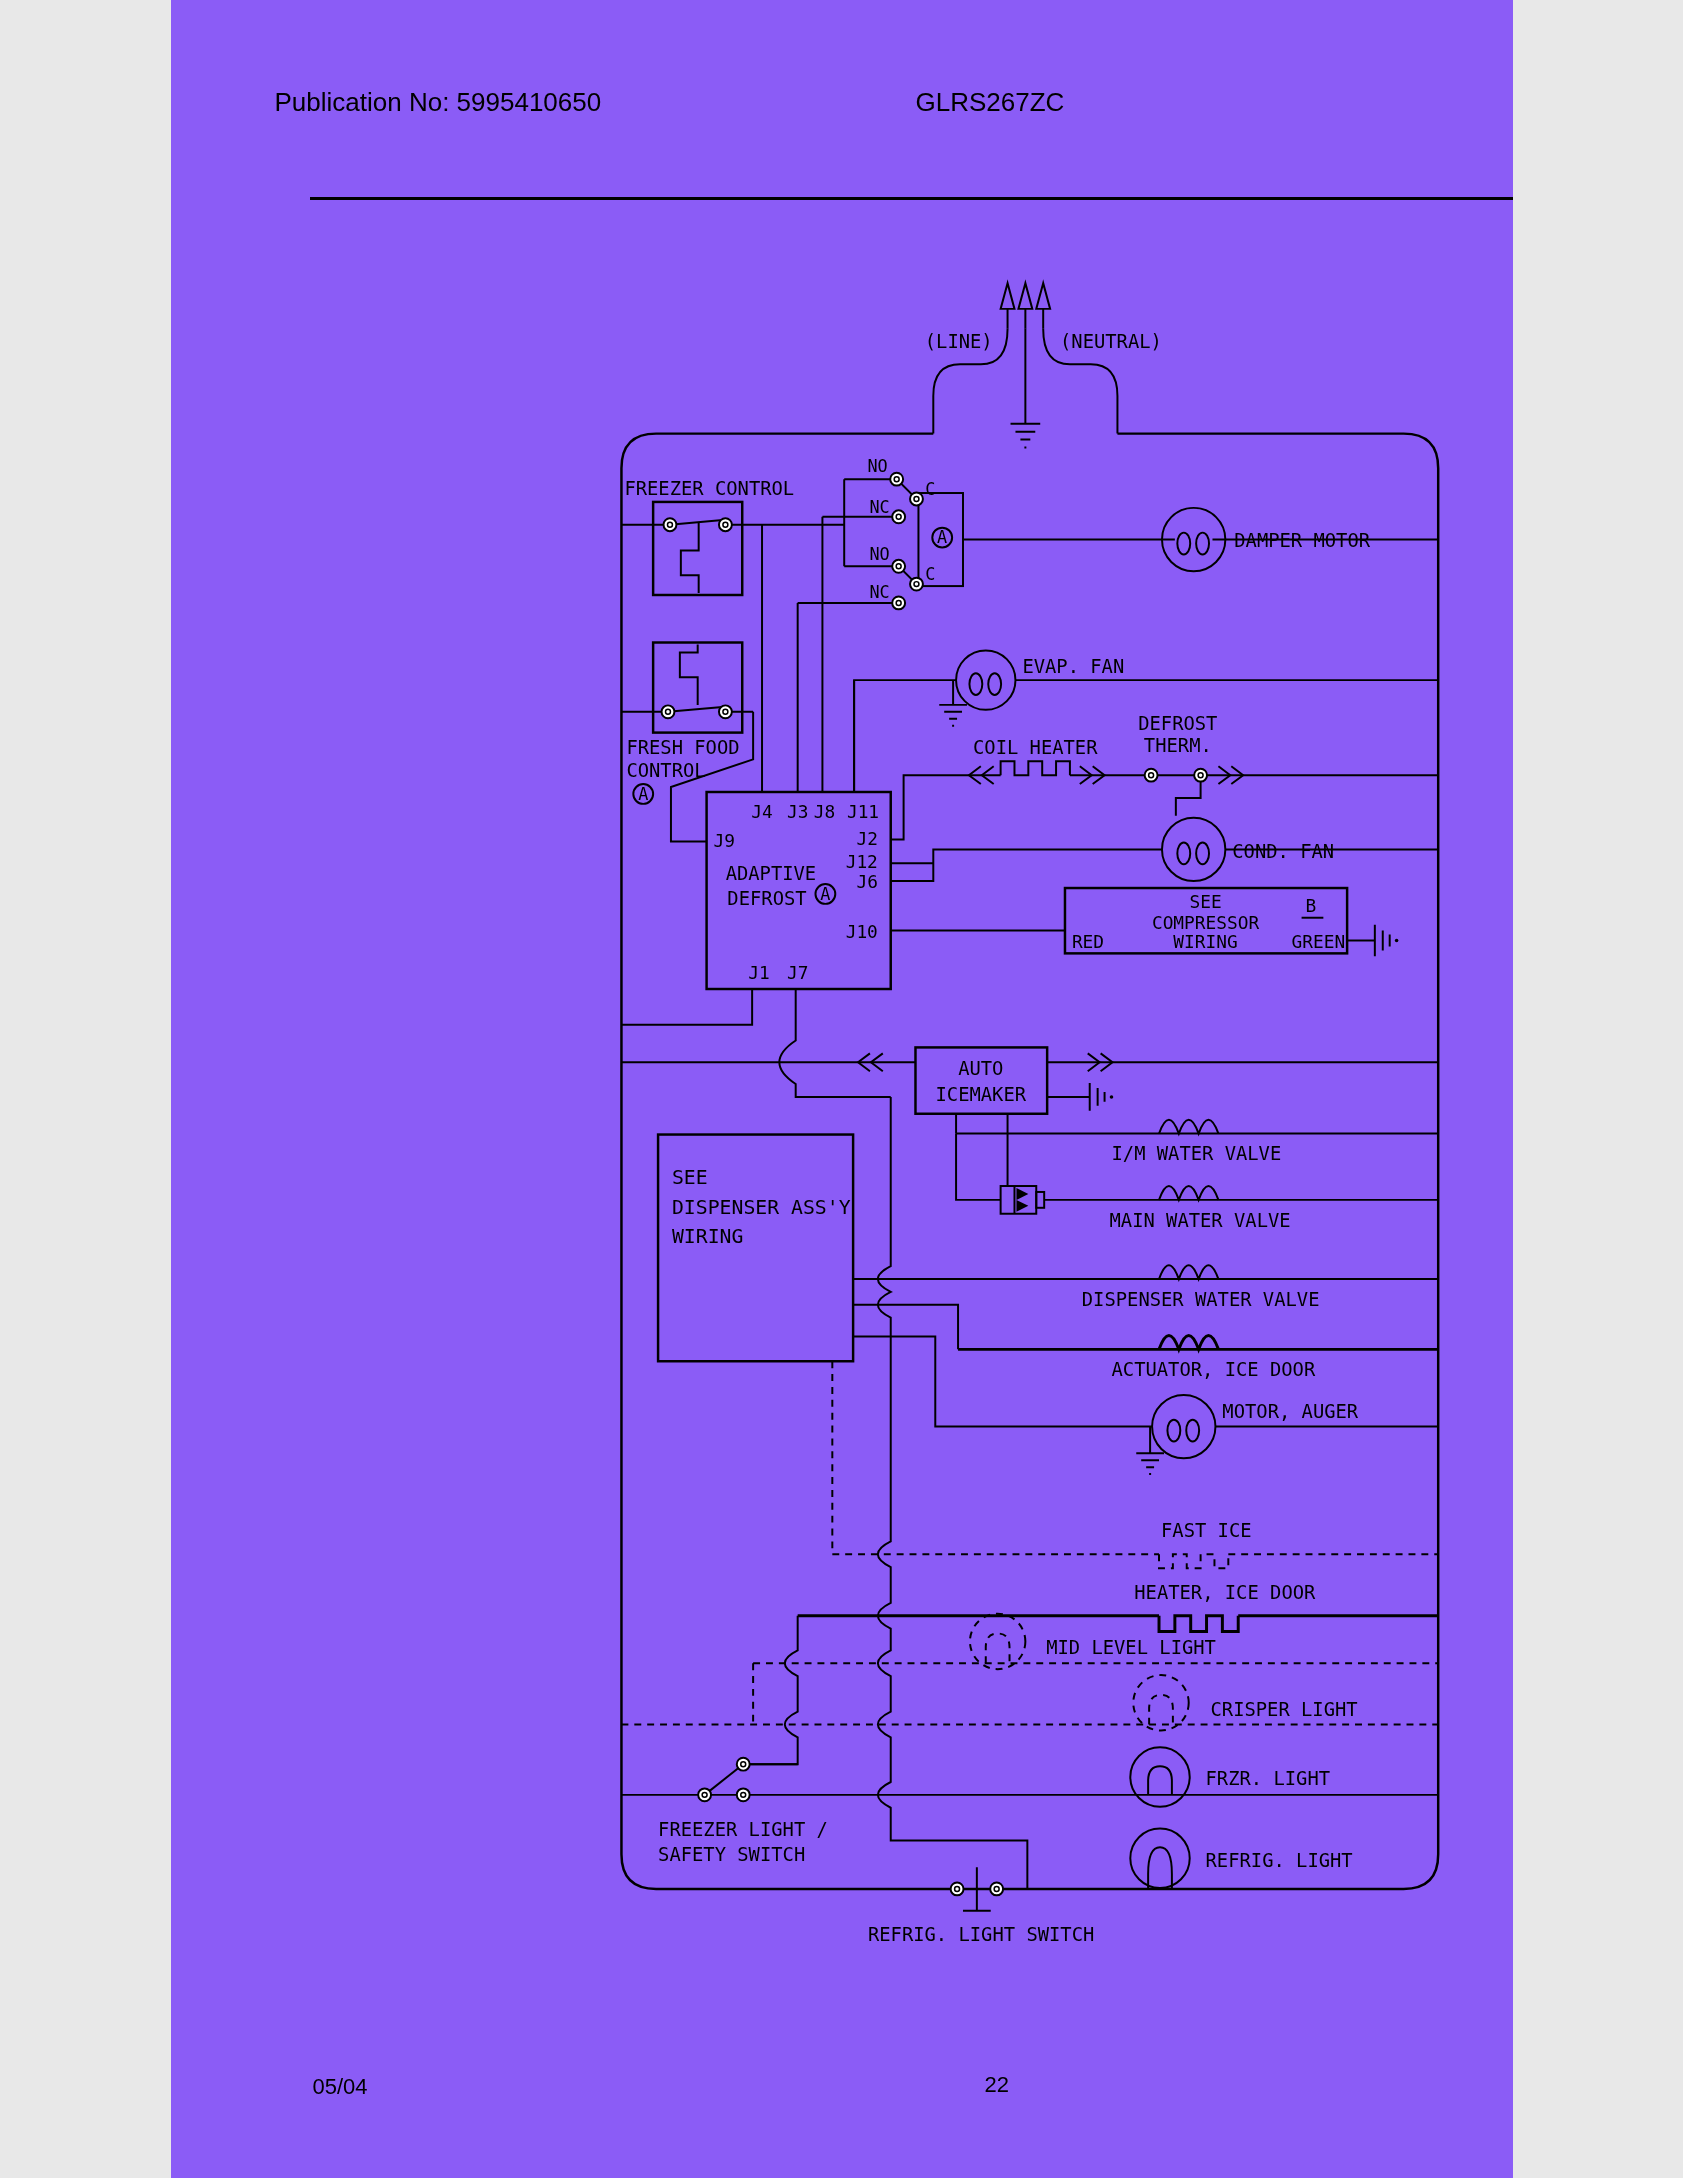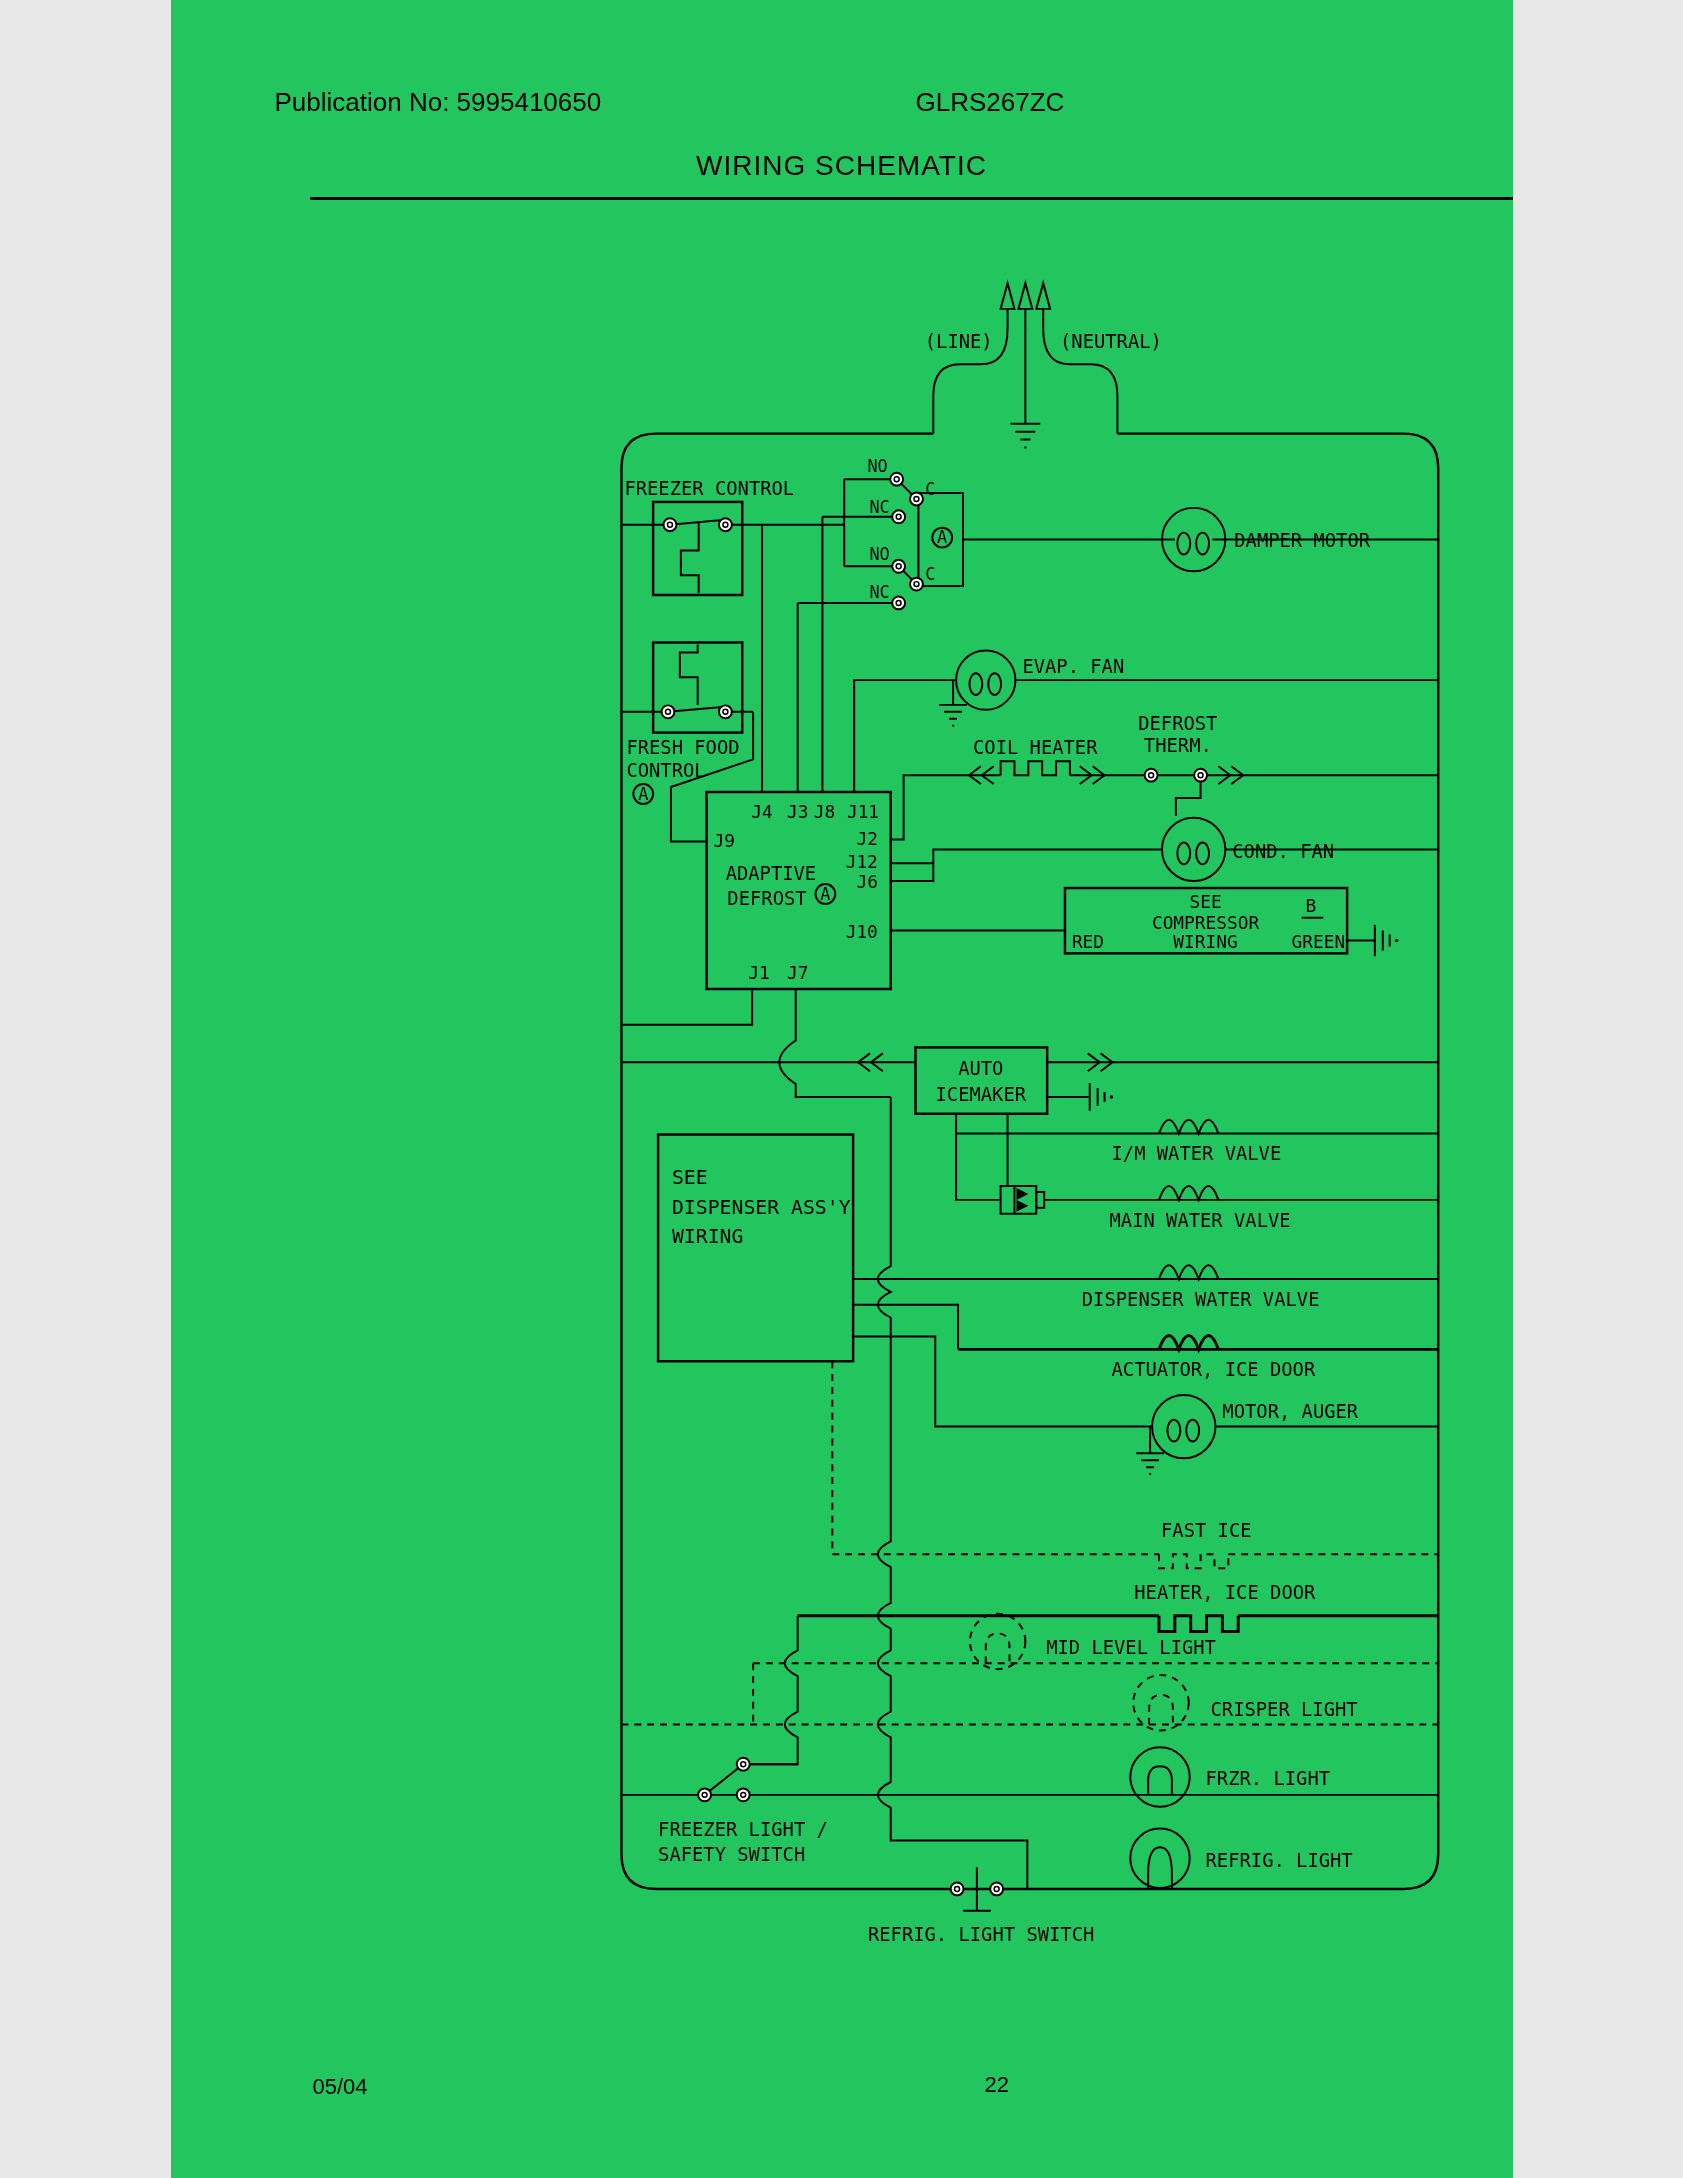--- a/index.html
+++ b/index.html
@@ -1,16 +1,16 @@
 <!DOCTYPE html>
 <html><head>
 <meta charset="utf-8">
 <style>
   html,body{margin:0;padding:0;background:#e8e8e8;}
-  .page{position:relative;width:1342px;height:2178px;background:#22c55e;margin:0 auto;
+  .page{position:relative;width:1342px;height:2178px;background:#8b5cf6;margin:0 auto;
         font-family:"Liberation Sans", sans-serif;color:#000;overflow:hidden;}
   .hdr-text{position:absolute;font-size:26px;white-space:nowrap;}
   #pub-no{left:104px;top:87px;}
   #model-no{left:745px;top:87px;}
   #doc-title{left:0;right:0;top:150px;text-align:center;font-size:28px;letter-spacing:1px;}
   #hdr-rule{position:absolute;left:139px;top:197px;width:1401px;height:3px;background:#000;}
   .ftr-text{position:absolute;font-size:22px;white-space:nowrap;}
   #ftr-date{left:142px;top:2074px;}
   #ftr-page{left:814px;top:2072px;}
   svg{position:absolute;left:0;top:0;}
@@ -28,21 +28,20 @@
   .term{fill:#fff;stroke:#000;stroke-width:2;}
   .term-in{fill:none;stroke:#000;stroke-width:1.5;}
 </style>
 </head>
 <body>
 
 <div class="page">
 
   <div class="hdr-text" id="pub-no">Publication No: 5995410650</div>
   <div class="hdr-text" id="model-no">GLRS267ZC</div>
-  <div class="hdr-text" id="doc-title">WIRING SCHEMATIC</div>
   <div id="hdr-rule"></div>
 
   <svg width="1683" height="2178" viewBox="0 0 1700 2200">
 
     <path class="box" d="M770,438 H490 Q455,438 455,473 V1873 Q455,1908 490,1908 H1245 Q1280,1908 1280,1873 V473 Q1280,438 1245,438 H956"></path>
 
     <g>
       <path class="w" d="M845,312 V332 M863,312 V332 M881,312 V332"></path>
       <path class="w" d="M845,286 L838,312 H852 Z"></path>
       <path class="w" d="M863,286 L856,312 H870 Z"></path>

